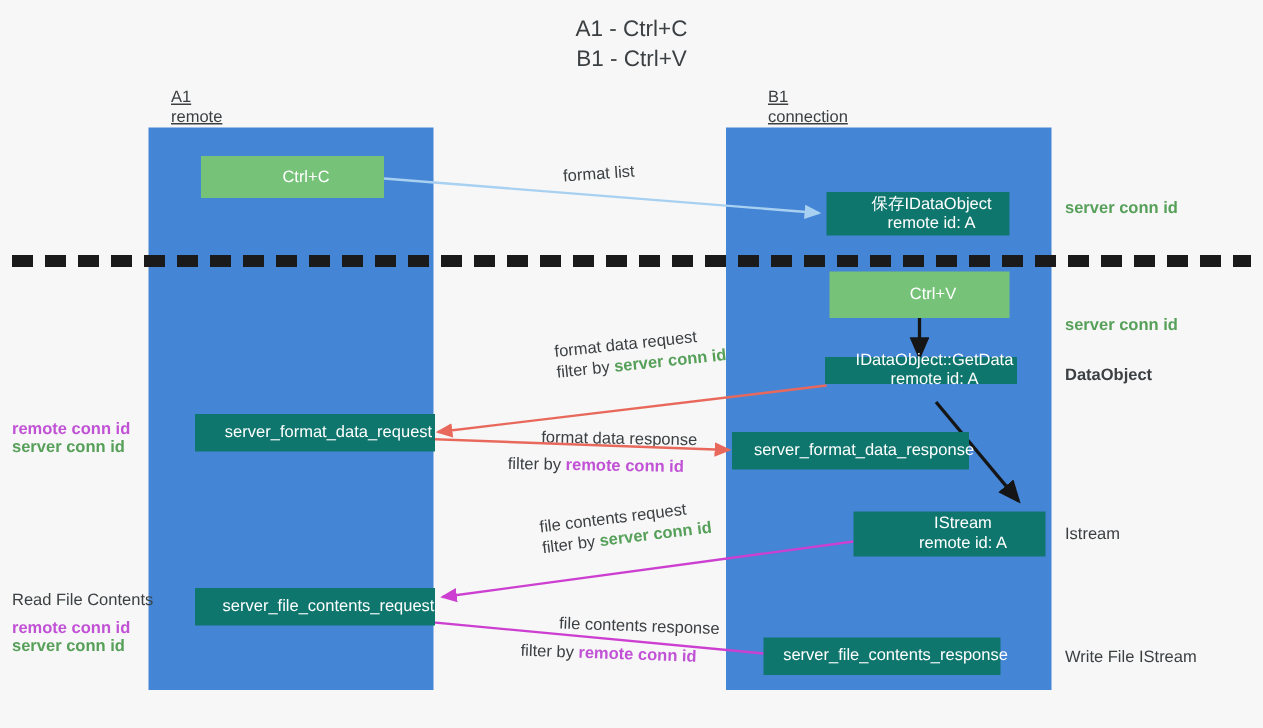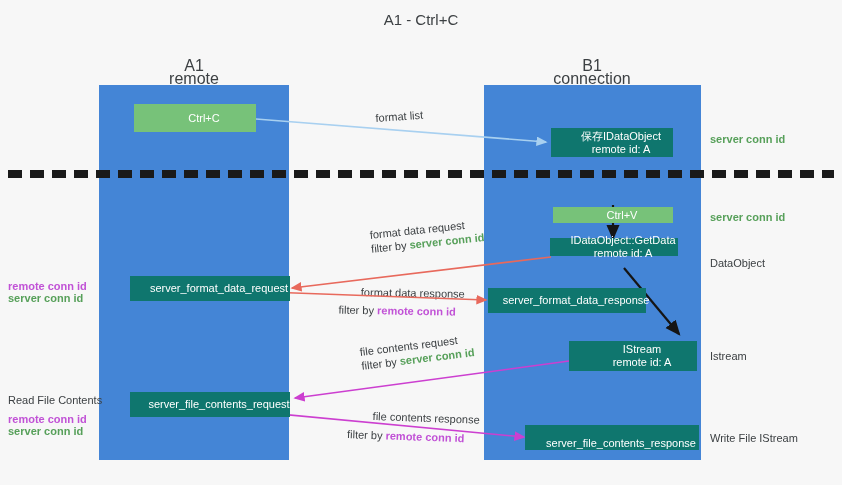--- a/index.html
+++ b/index.html
@@ -26,25 +26,25 @@
     right: 0;
     top: 10px;
     text-align: center;
     font-size: 15px;
     line-height: 20px;
     color: #3c4043;
   }
   
   .lane-header {
     position: absolute;
-    text-align: center;
-    font-size: 16px;
+    font-size: 11px;
     line-height: 13px;
     color: #3c4043;
     width: 160px;
+    text-decoration: underline;
   }
   
   .lane {
     position: absolute;
     background: #4485d6;
   }
   #lane-a1 { left: 99px; top: 85px; width: 190px; height: 375px; }
   #lane-b1 { left: 484px; top: 85px; width: 217px; height: 375px; }
 
   
@@ -98,20 +98,21 @@
     pointer-events: none;
   }
 </style>
 </head>
 <body>
 
 <div id="canvas">
 
   <div class="title">
     <div>A1 - Ctrl+C</div>
+    <div>B1 - Ctrl+V</div>
   </div>
 
   <div class="lane-header" style="left:114px; top:59px;">
     <div>A1</div>
     <div>remote</div>
   </div>
   <div class="lane-header" style="left:512px; top:59px;">
     <div>B1</div>
     <div>connection</div>
   </div>
@@ -152,21 +153,21 @@
 
   <div class="node green" style="left:134px; top:104px; width:122px; height:28px;">
     <span>Ctrl+C</span>
   </div>
 
   <div class="node orange" style="left:551px; top:128px; width:122px; height:29px;">
     <span>保存IDataObject</span>
     <span class="l2">remote id: A</span>
   </div>
 
-  <div class="node green" style="left:553px; top:181px; width:120px; height:16px;margin-top:26px;">
+  <div class="node green" style="left:553px; top:181px; width:120px; height:31px;">
     <span>Ctrl+V</span>
   </div>
 
   <div class="node orange" style="left:550px; top:238px; width:128px; height:18px;">
     <span>IDataObject::GetData</span>
     <span class="l2">remote id: A</span>
   </div>
 
   <div class="node orange" style="left:569px; top:341px; width:128px; height:30px;">
     <span>IStream</span>
@@ -178,21 +179,21 @@
   </div>
 
   <div class="node orange" style="left:130px; top:276px; width:160px; height:25px;">
     <span>server_format_data_request</span>
   </div>
 
   <div class="node orange" style="left:130px; top:392px; width:160px; height:25px;">
     <span>server_file_contents_request</span>
   </div>
 
-  <div class="node orange" style="left:525px; top:425px; width:174px; height:25px;justify-content:flex-end;">
+  <div class="node orange" style="left:509px; top:425px; width:158px; height:25px;">
     <span>server_file_contents_response</span>
   </div>
 
   <div id="divider"></div>
 
   <div class="txt rot-a" style="left:375px; top:111px; transform: rotate(-4deg);">format list</div>
 
   <div class="txt rot-a" style="left:369px; top:228px; transform: rotate(-6deg);">
     <div>format data request</div>
     <div>
@@ -218,21 +219,21 @@
     <div>file contents response</div>
     <div style="margin-top:5px; margin-left:-25px;">
       <span class="bold">filter by </span><span class="magenta-t">remote conn id</span>
     </div>
   </div>
 
   <div class="txt green-t" style="left:710px; top:132px;">server conn id</div>
 
   <div class="txt green-t" style="left:710px; top:210px;">server conn id</div>
 
-  <div class="txt" style="left:710px; top:256px;">DataObject</div>
+  <div class="txt" style="left:710px; top:243px;font-weight:bold;">DataObject</div>
 
   <div class="txt" style="left:710px; top:349px;">Istream</div>
 
   <div class="txt" style="left:710px; top:431px;">Write File IStream</div>
 
   <div class="txt magenta-t" style="left:8px; top:279px;">remote conn id</div>
   <div class="txt green-t" style="left:8px; top:291px;">server conn id</div>
 
   <div class="txt" style="left:8px; top:393px;">Read File Contents</div>
   <div class="txt magenta-t" style="left:8px; top:412px;">remote conn id</div>

